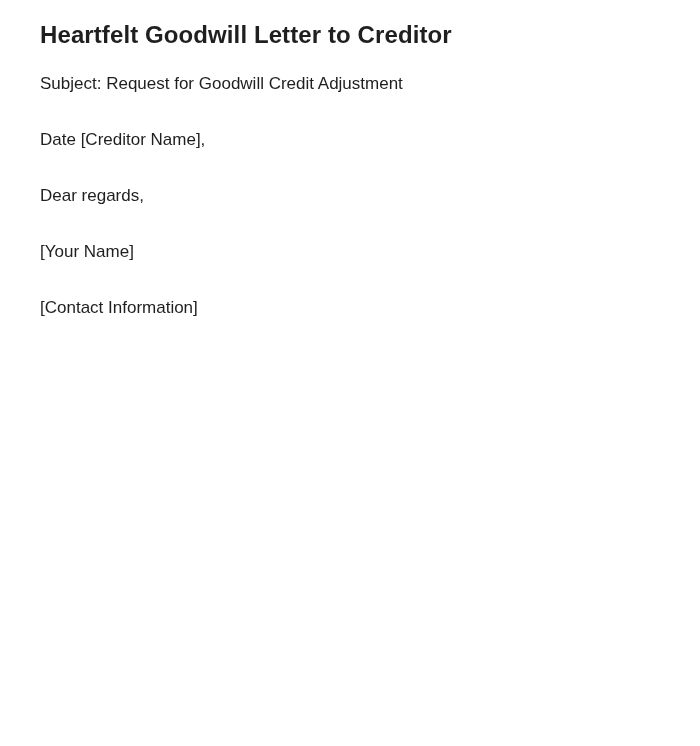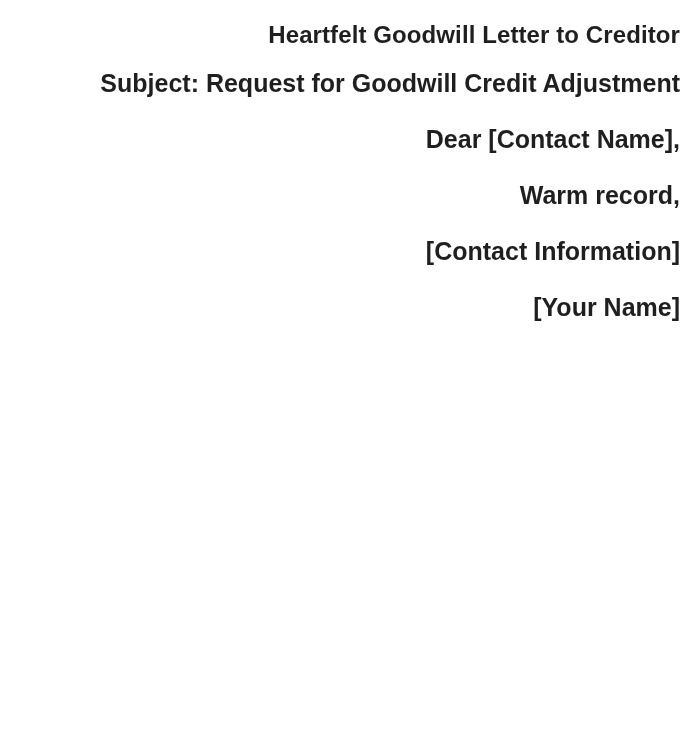--- a/index.html
+++ b/index.html
@@ -1,19 +1,19 @@
 <!DOCTYPE html>
 <html style="--text-color: #1f1f1f; --bg-color: #ffffff;"><head>
 <meta charset="utf-8">
 <style>
   :root {
     --text-color: #1f1f1f;
     --bg-color: #ffffff;
   }
-  * { margin: 0; padding: 0; box-sizing: border-box; text-align: right; }
+  * { margin: 0; padding: 0; box-sizing: border-box; }
   html, body {
     width: 700px;
     height: 746px;
     background: var(--bg-color);
     font-family: "Liberation Sans", sans-serif;
     color: var(--text-color);
     overflow: hidden;
   }
   .letter {
     width: 700px;
@@ -23,40 +23,40 @@
   }
   .letter-title {
     font-size: 24px;
     font-weight: 700;
     line-height: 30px;
     letter-spacing: 0.1px;
     margin-bottom: 16px;
     color: var(--text-color);
   }
   .para {
-    font-size: 25px;
-    font-weight: 700;
+    font-size: 17px;
+    font-weight: 400;
     line-height: 35px;
     margin-bottom: 21px;
     white-space: pre-line;
     color: var(--text-color);
     max-width: 640px;
   }
 </style>
 </head>
 <body>
 
 <div class="letter">
   <h1 class="letter-title">Heartfelt Goodwill Letter to Creditor</h1>
 
   <p class="para">Subject: Request for Goodwill Credit Adjustment</p>
 
-  <p class="para">Dear [Contact Name],</p>
+  <p class="para">Date [Creditor Name],</p>
 
 
 
 
-  <p class="para">Warm record,</p>
+  <p class="para">Dear regards,</p>
+
+  <p class="para">[Your Name]</p>
 
   <p class="para">[Contact Information]</p>
-
-  <p class="para">[Your Name]</p>
 </div>
 
 </body></html>

